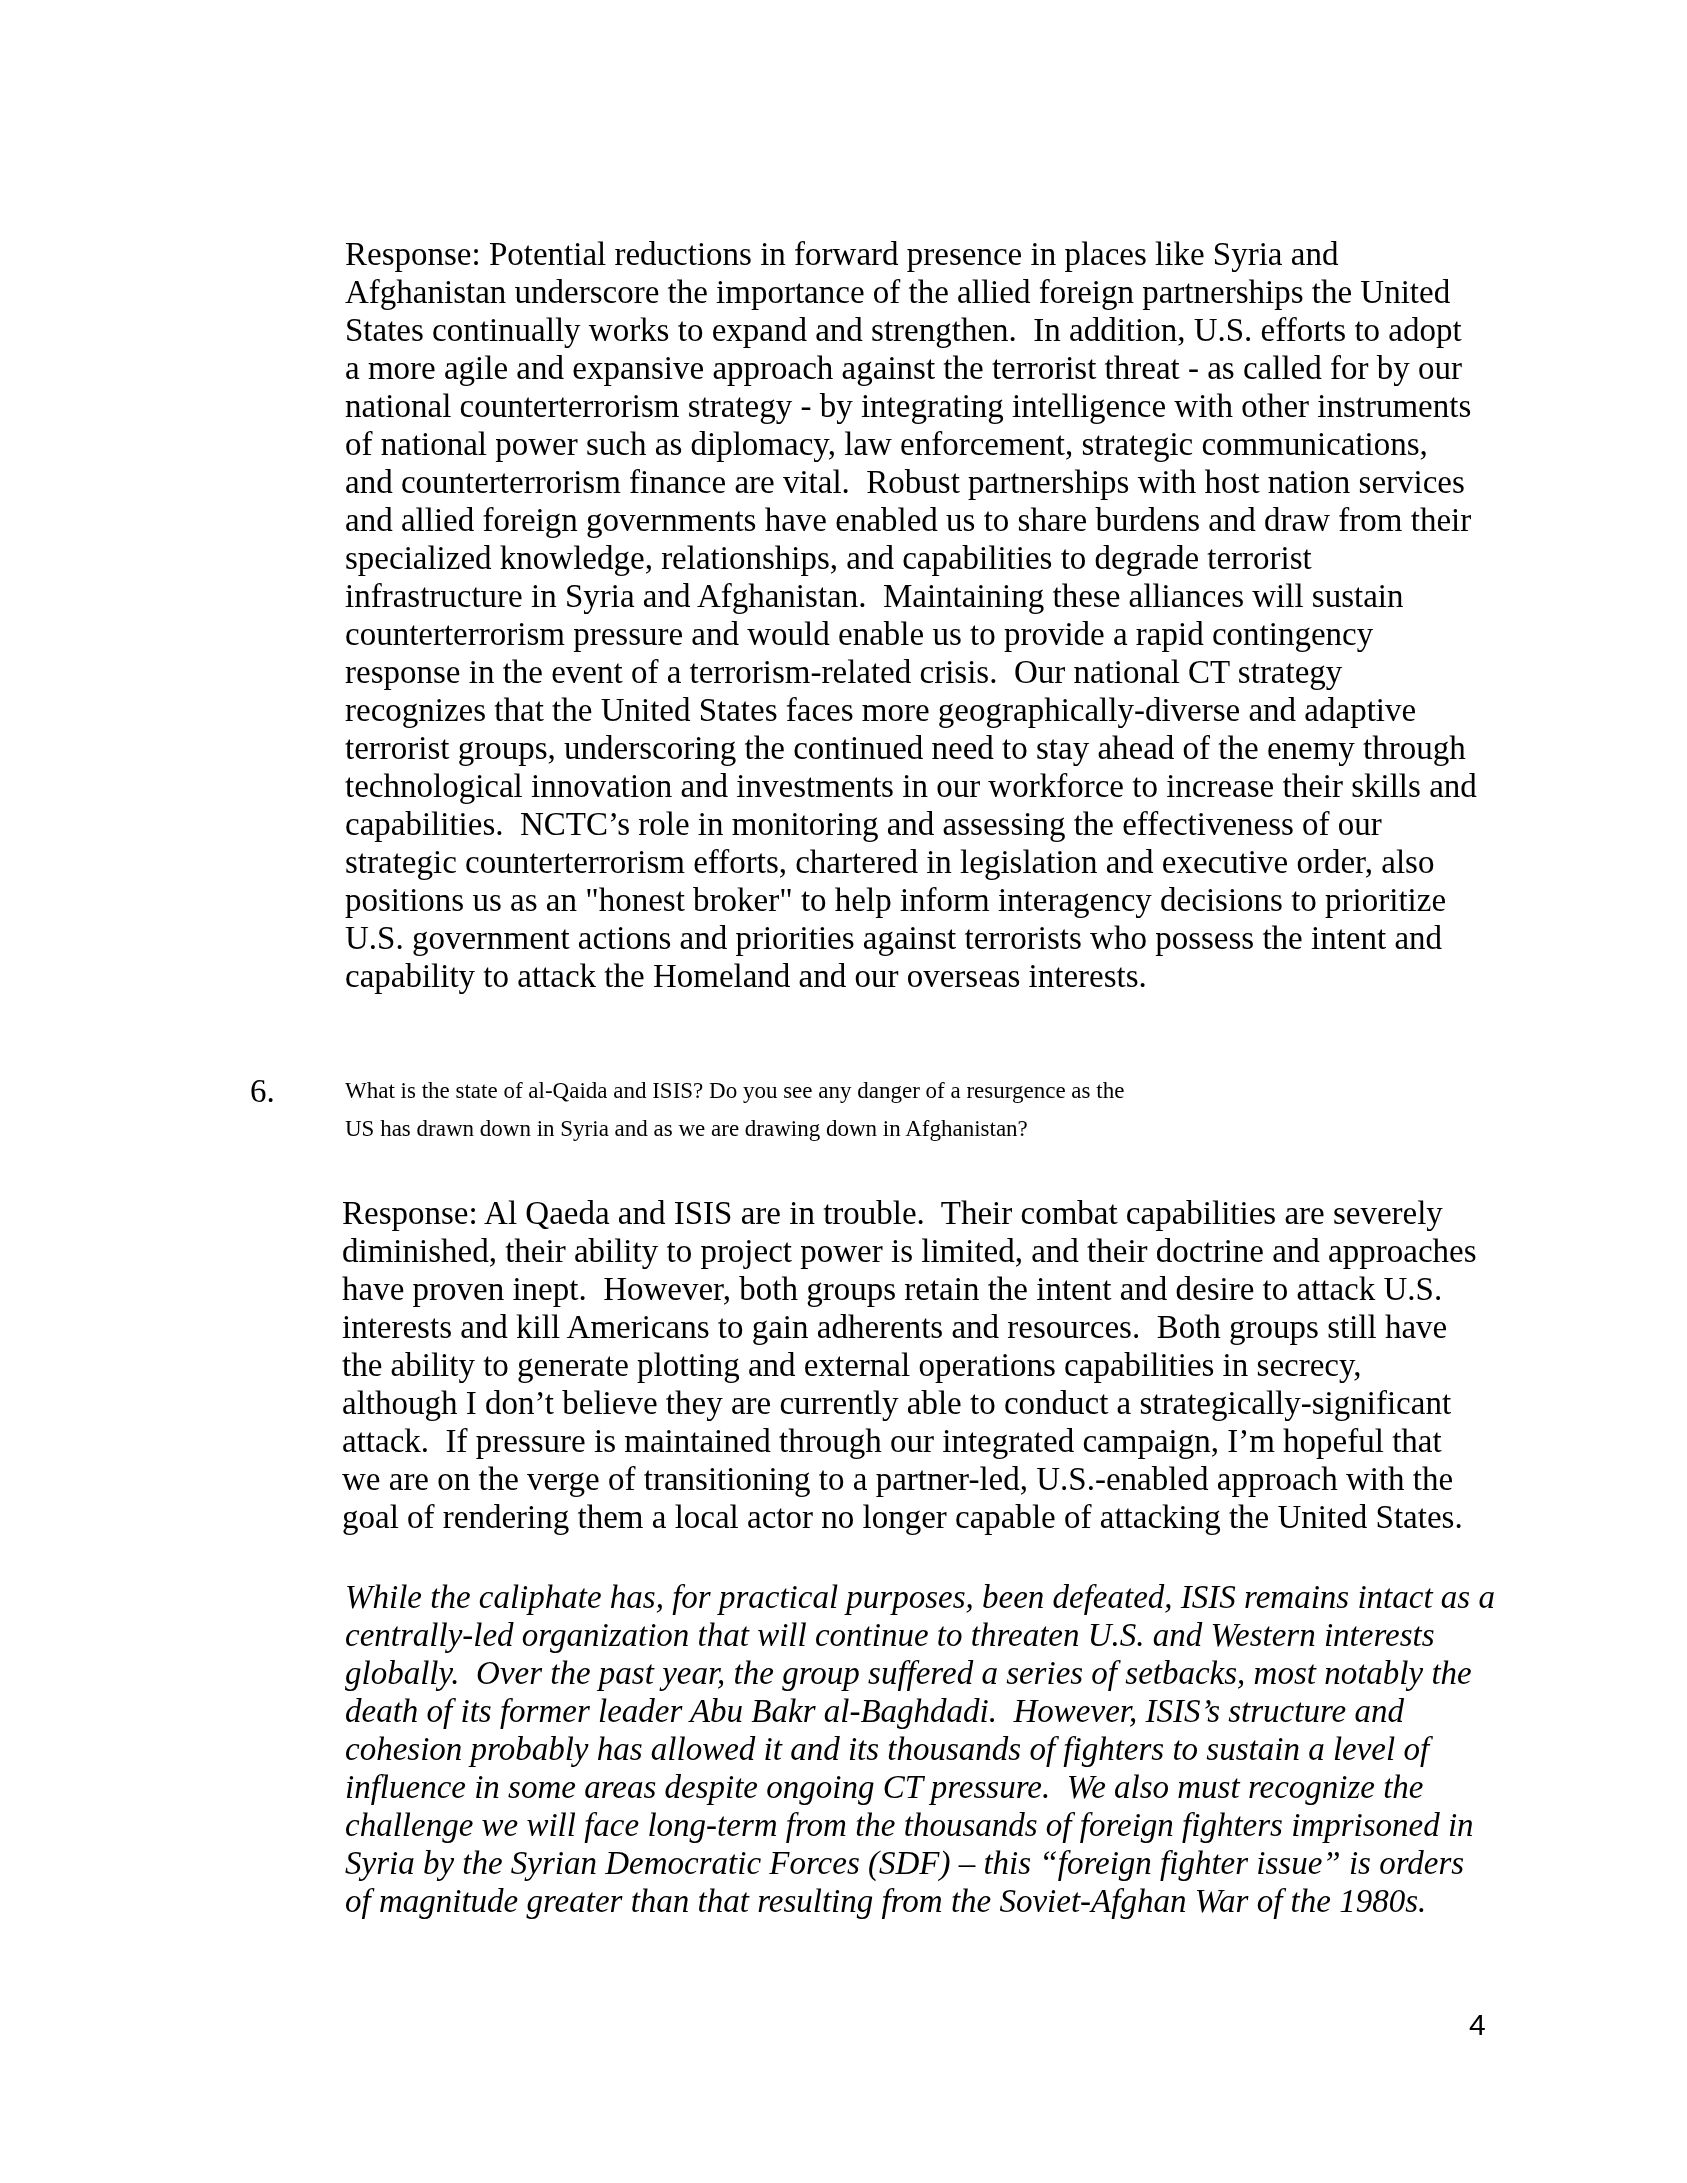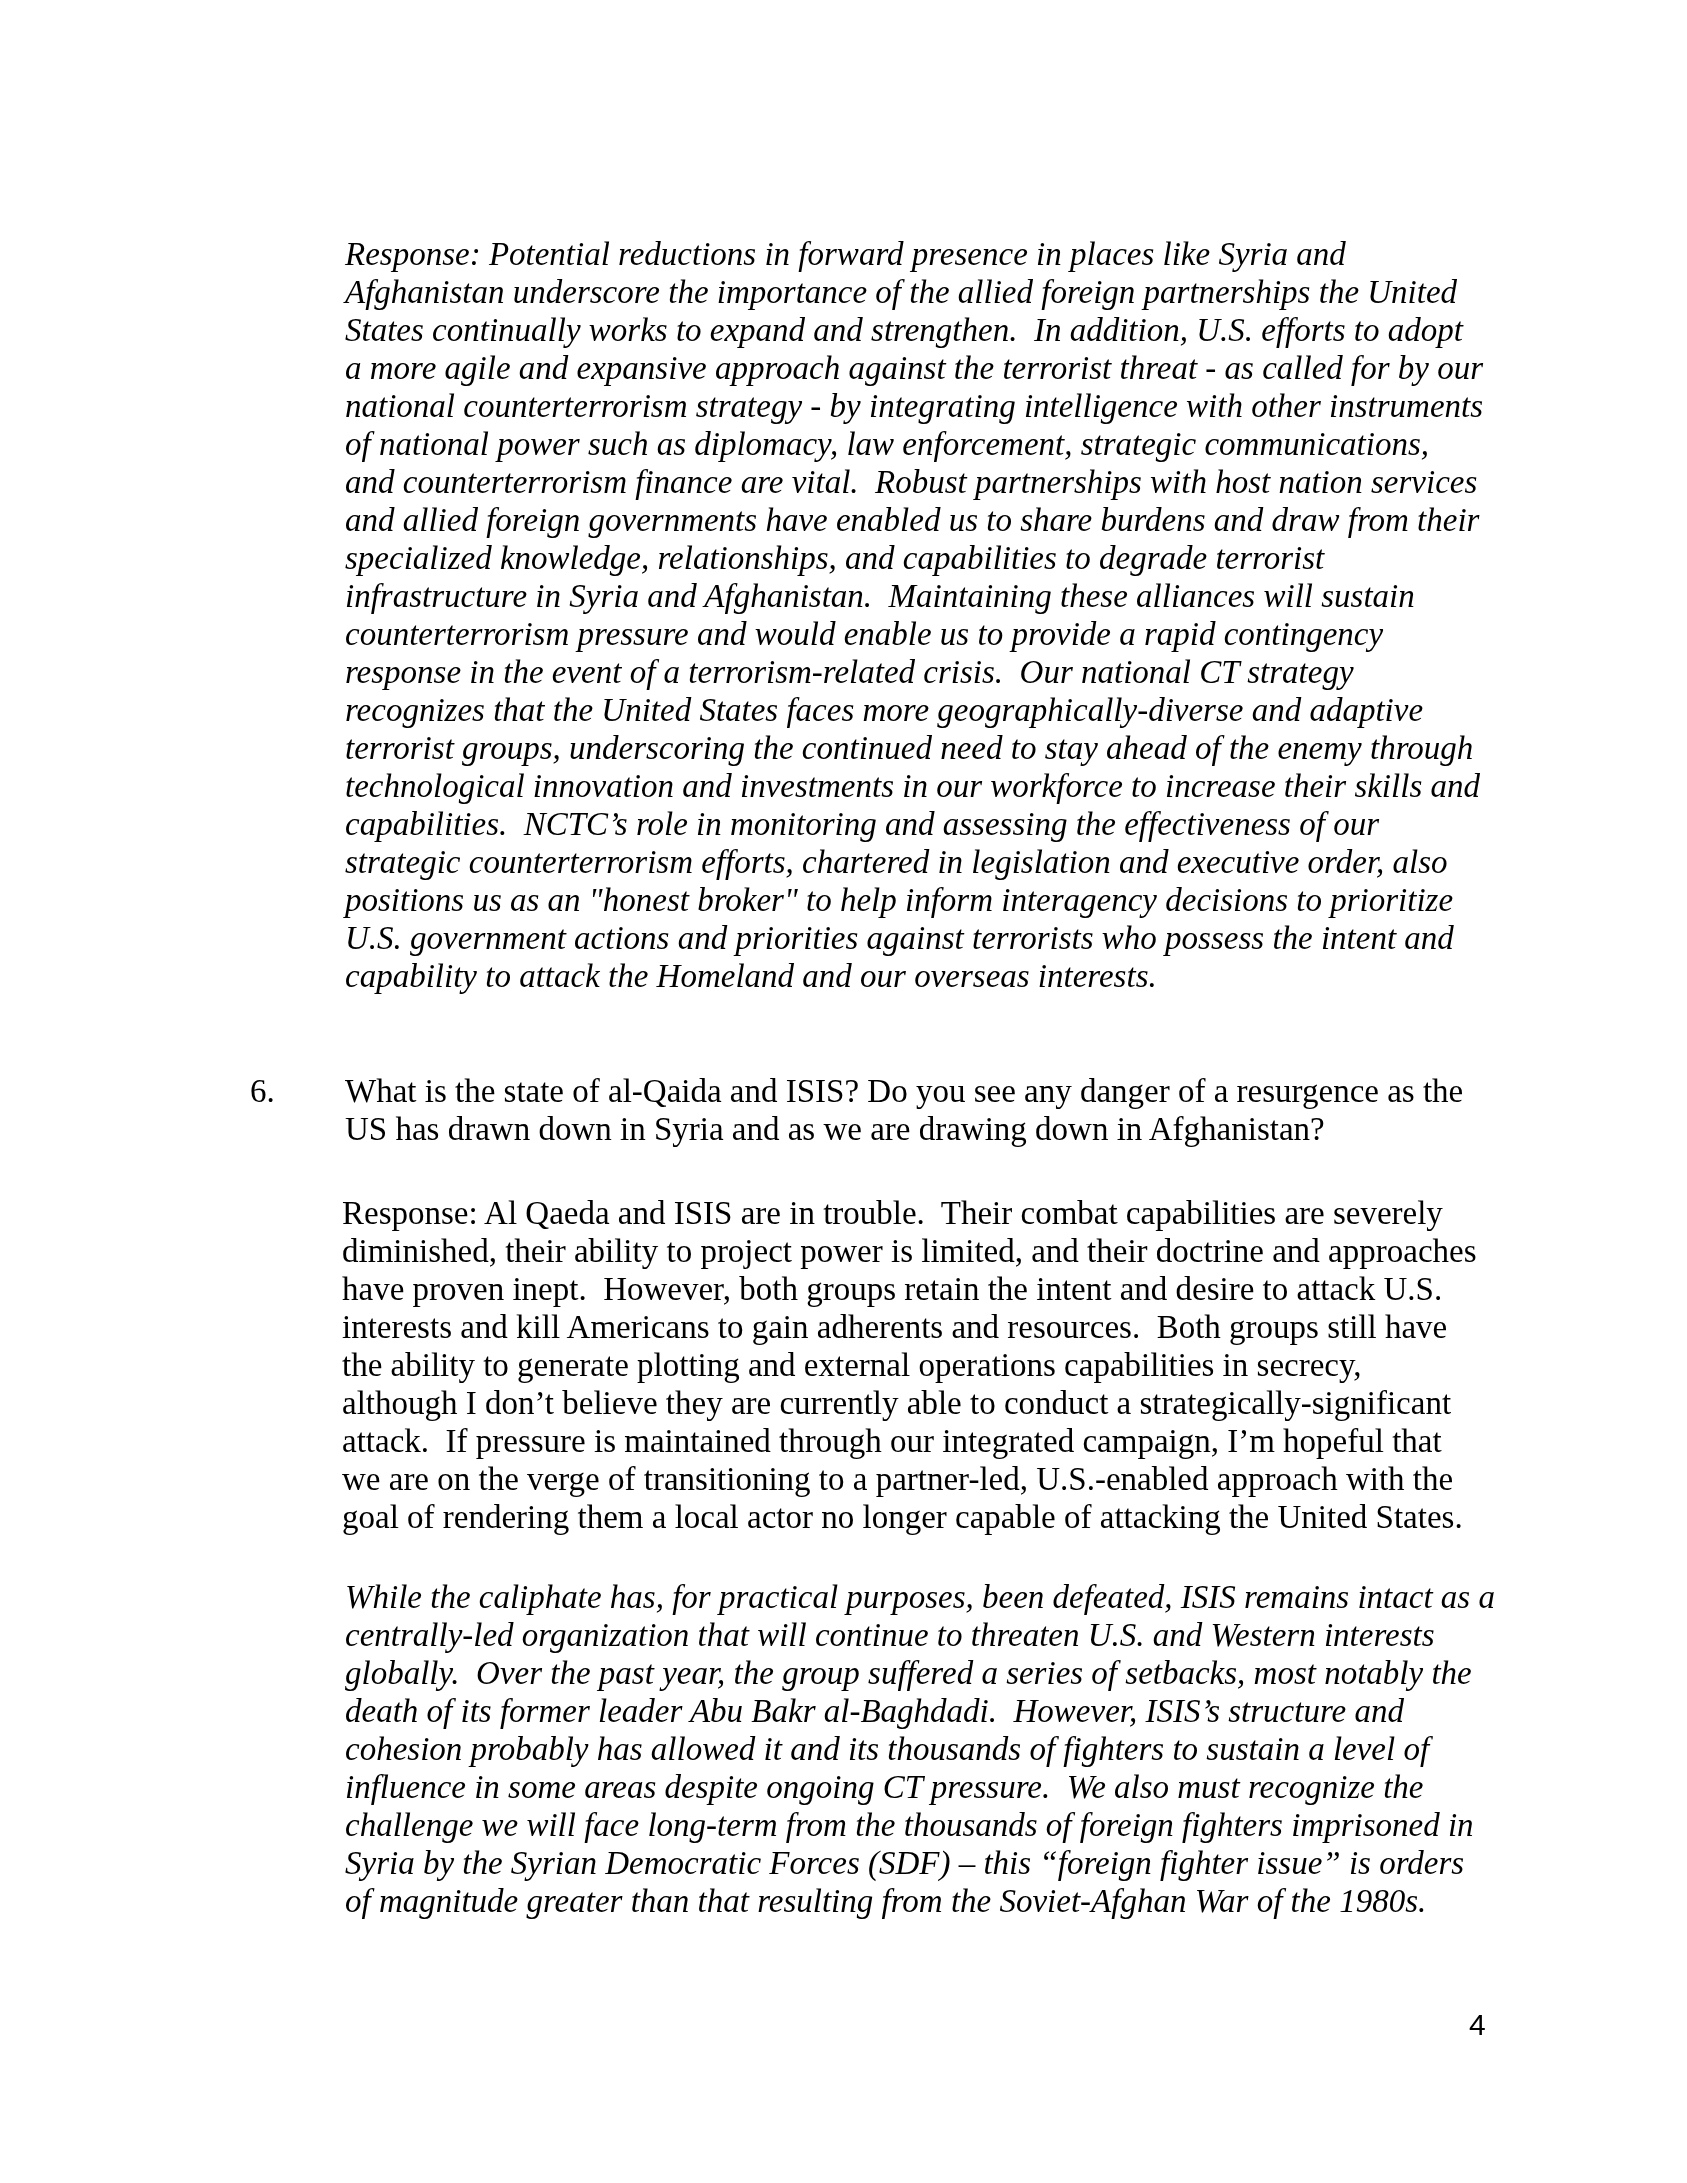--- a/index.html
+++ b/index.html
@@ -30,39 +30,39 @@
     align-items: flex-start;
   }
   .qnum {
     flex: 0 0 95px;
     width: 95px;
     font-size: 33px;
     line-height: 38px;
   }
   .qtext {
     width: 1211px;
-    font-size: 33px;
+    font-size: 23px;
     line-height: 38px;
     white-space: pre-wrap;
   }
   .page-number {
     position: absolute;
     left: 1469px;
     top: 2010px;
     font-family: "Liberation Sans", sans-serif;
     font-size: 30px;
     line-height: 30px;
   }
 </style>
 </head>
 <body>
 
 <div class="page">
 
-  <div class="para" style="left: 345px; top: 235px; font-style: italic;">Response: Potential reductions in forward presence in places like Syria and
+  <div class="para" style="left: 345px; top: 235px;">Response: Potential reductions in forward presence in places like Syria and
 Afghanistan underscore the importance of the allied foreign partnerships the United
 States continually works to expand and strengthen.  In addition, U.S. efforts to adopt
 a more agile and expansive approach against the terrorist threat - as called for by our
 national counterterrorism strategy - by integrating intelligence with other instruments
 of national power such as diplomacy, law enforcement, strategic communications,
 and counterterrorism finance are vital.  Robust partnerships with host nation services
 and allied foreign governments have enabled us to share burdens and draw from their
 specialized knowledge, relationships, and capabilities to degrade terrorist
 infrastructure in Syria and Afghanistan.  Maintaining these alliances will sustain
 counterterrorism pressure and would enable us to provide a rapid contingency

